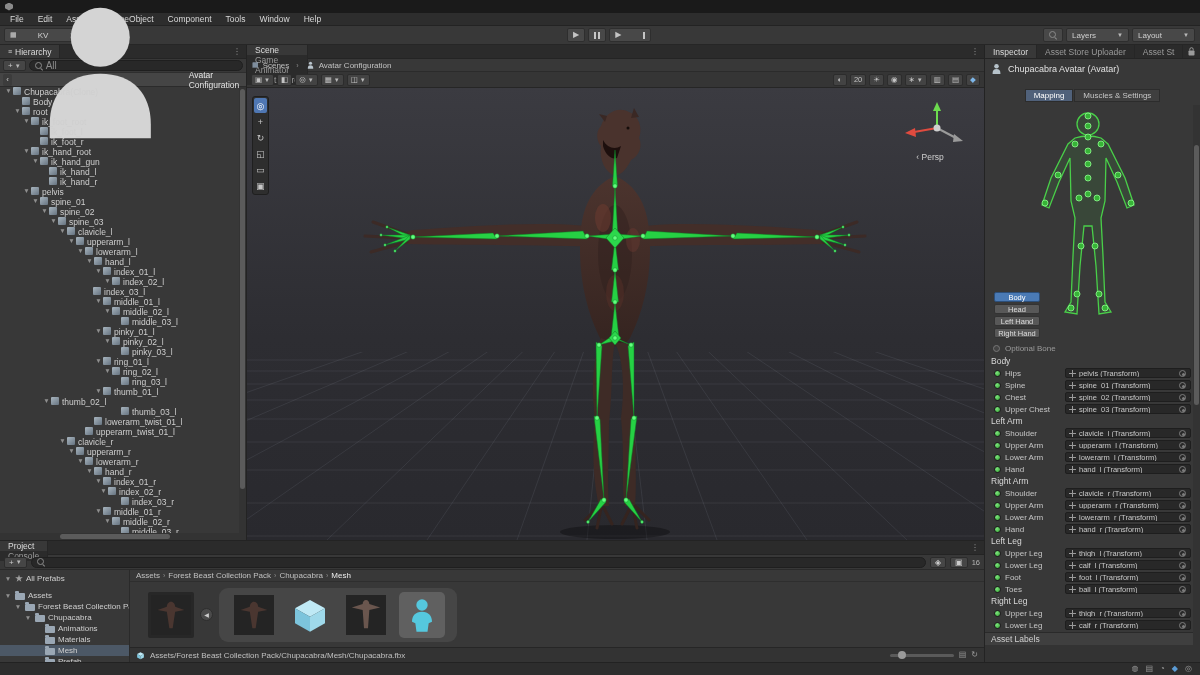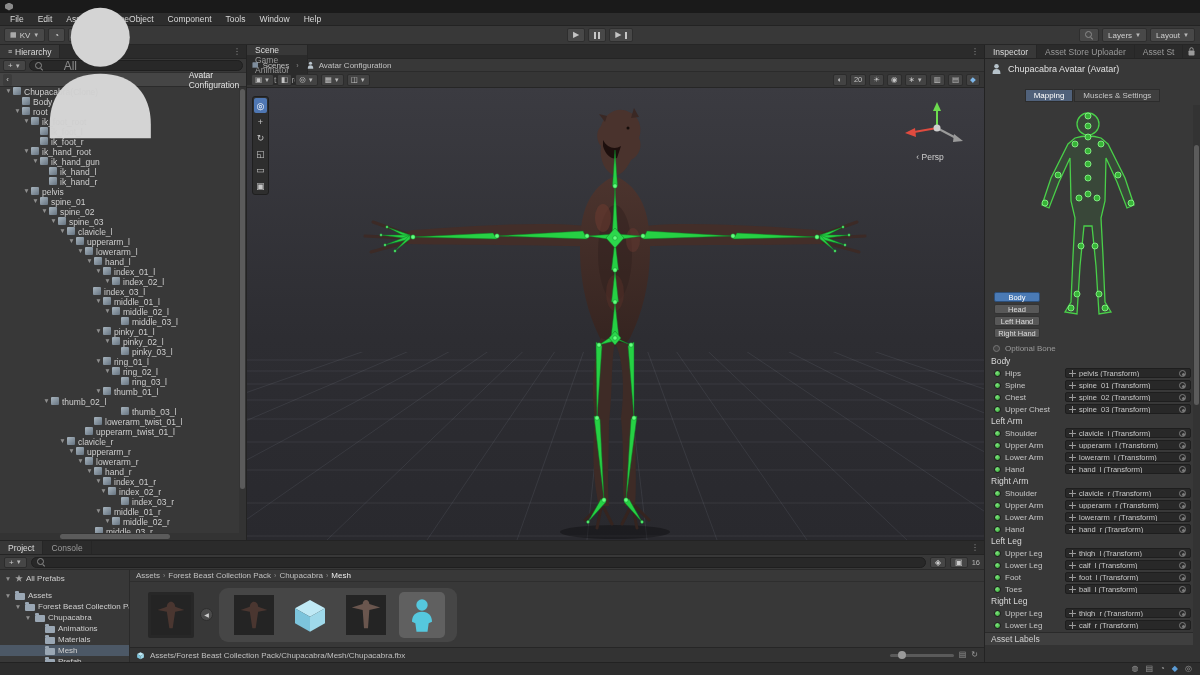--- a/index.html
+++ b/index.html
@@ -7,34 +7,34 @@
 #root{position:relative;width:1200px;height:675px;background:#383838;overflow:hidden;color:#c8c8c8;font-size:9px;cursor:default;}
 
 
 #titlebar{position:absolute;top:0;left:0;right:0;height:13px;background:#1a1a1a;display:flex;align-items:center;gap:5px;padding:0 5px;}
 .unity-logo{width:8px;height:8px;background:#8a8a8a;clip-path:polygon(50% 0,100% 28%,100% 72%,50% 100%,0 72%,0 28%);}
 #titlebar .ttl{font-size:8.5px;color:#d2d2d2;white-space:nowrap;}
 #menubar{position:absolute;top:13px;left:0;right:0;height:13px;background:#2d2d2d;border-bottom:1px solid #232323;display:flex;align-items:center;padding:0 3px;}
 .menu-item{padding:0 7px;font-size:8.5px;color:#d8d8d8;height:100%;display:flex;align-items:center;}
 #toolbar{position:absolute;top:26px;left:0;right:0;height:19px;background:#383838;border-bottom:1px solid #262626;}
 .tb-group{position:absolute;top:2px;display:flex;gap:3px;align-items:center;}
-.tb-btn{height:14px;background:#484848;border:1px solid #2e2e2e;border-radius:2px;display:flex;align-items:center;gap:3px;padding:0 5px;color:#cfcfcf;font-size:8px;}
+.tb-btn{height:14px;background:#484848;border:1px solid #2e2e2e;border-radius:2px;display:flex;align-items:center;gap:21px;padding:0 5px;color:#cfcfcf;font-size:8px;}
 .caret{font-size:6px;color:#b8b8b8;}
 .playtri{color:#c5c5c5;font-size:8px;line-height:1;}
 .pausebars{display:flex;gap:2px;}
 .pausebars i{display:block;width:2px;height:7px;background:#c5c5c5;}
 .stepbar{display:block;width:2px;height:7px;background:#c5c5c5;margin-left:1px;}
 
 
 .tabstrip{display:flex;height:14px;background:#2b2b2b;border-bottom:1px solid #242424;align-items:stretch;}
 .ptab{display:flex;align-items:center;padding:0 8px;font-size:8.5px;color:#9b9b9b;border-right:1px solid #262626;background:#2b2b2b;white-space:nowrap;}
 .ptab.active{background:#383838;color:#dcdcdc;}
 .strip-end{margin-left:auto;display:flex;align-items:center;gap:4px;padding:0 5px;color:#9b9b9b;font-size:8px;}
 .mini-btn{height:11px;display:flex;align-items:center;gap:2px;background:#464646;border:1px solid #2c2c2c;border-radius:2px;padding:0 4px;color:#ccc;font-size:8px;}
-.searchbox{flex:1;height:11px;background:#282828;border:1px solid #1f1f1f;border-radius:6px;display:flex;align-items:center;gap:21px;padding:0 5px;color:#8a8a8a;font-size:12px;}
+.searchbox{flex:1;height:11px;background:#282828;border:1px solid #1f1f1f;border-radius:6px;display:flex;align-items:center;gap:3px;padding:0 5px;color:#8a8a8a;font-size:10px;}
 .mag{position:relative;width:8px;height:8px;flex:0 0 auto;}
 .mag::before{content:"";position:absolute;left:0;top:0;width:5px;height:5px;border:1px solid #8a8a8a;border-radius:50%;}
 .mag::after{content:"";position:absolute;left:6px;top:6px;width:3px;height:1px;background:#8a8a8a;transform:rotate(45deg);transform-origin:0 0;}
 .vscroll{position:absolute;right:0;top:0;width:7px;height:100%;background:#333;}
 .vscroll .thumb{position:absolute;left:1px;width:5px;background:#5b5b5b;border-radius:3px;}
 .hscroll{position:absolute;left:0;bottom:0;height:7px;width:100%;background:#333;}
 .hscroll .thumb{position:absolute;top:1px;height:5px;background:#5b5b5b;border-radius:3px;}
 
 
 #hierarchy{position:absolute;top:45px;left:0;width:247px;height:495px;background:#383838;border-right:1px solid #232323;}
@@ -434,21 +434,21 @@
         <div class="h-row" style="padding-left:94px">
       <span class="tw">▼</span>
       <span class="h-ico"></span>
       <span class="h-lbl">middle_01_r</span>
     </div>
         <div class="h-row" style="padding-left:103px">
       <span class="tw">▼</span>
       <span class="h-ico"></span>
       <span class="h-lbl">middle_02_r</span>
     </div>
-        <div class="h-row" style="padding-left:86px">
+        <div class="h-row" style="padding-left:112px">
       <span class="tw"></span>
       <span class="h-ico"></span>
       <span class="h-lbl">middle_03_r</span>
     </div>
         <div class="h-row" style="padding-left:94px">
       <span class="tw">▼</span>
       <span class="h-ico"></span>
       <span class="h-lbl">pinky_01_r</span>
     </div>
         <div class="vscroll">
@@ -918,21 +918,21 @@
         <span>Asset Labels</span>
       </div>
     <div id="insp-bottom-fill"></div>
     <div class="vscroll" id="insp-scroll" style="height:540px;top:60px;">
         <div class="thumb" style="top:40px;height:260px;"></div>
       </div>
   </div>
 
   <div id="project">
     <div class="tabstrip">
-      <div id="proj-tabs" style="display:flex;">
+      <div id="proj-tabs" style="display:flex;flex-direction:column;">
           <div class="ptab active">Project</div>
           <div class="ptab">Console</div>
         </div>
       <div class="strip-end">
           <span>⋮</span>
         </div>
     </div>
     <div id="proj-toolbar">
       <div class="mini-btn">
           <span>+</span>

